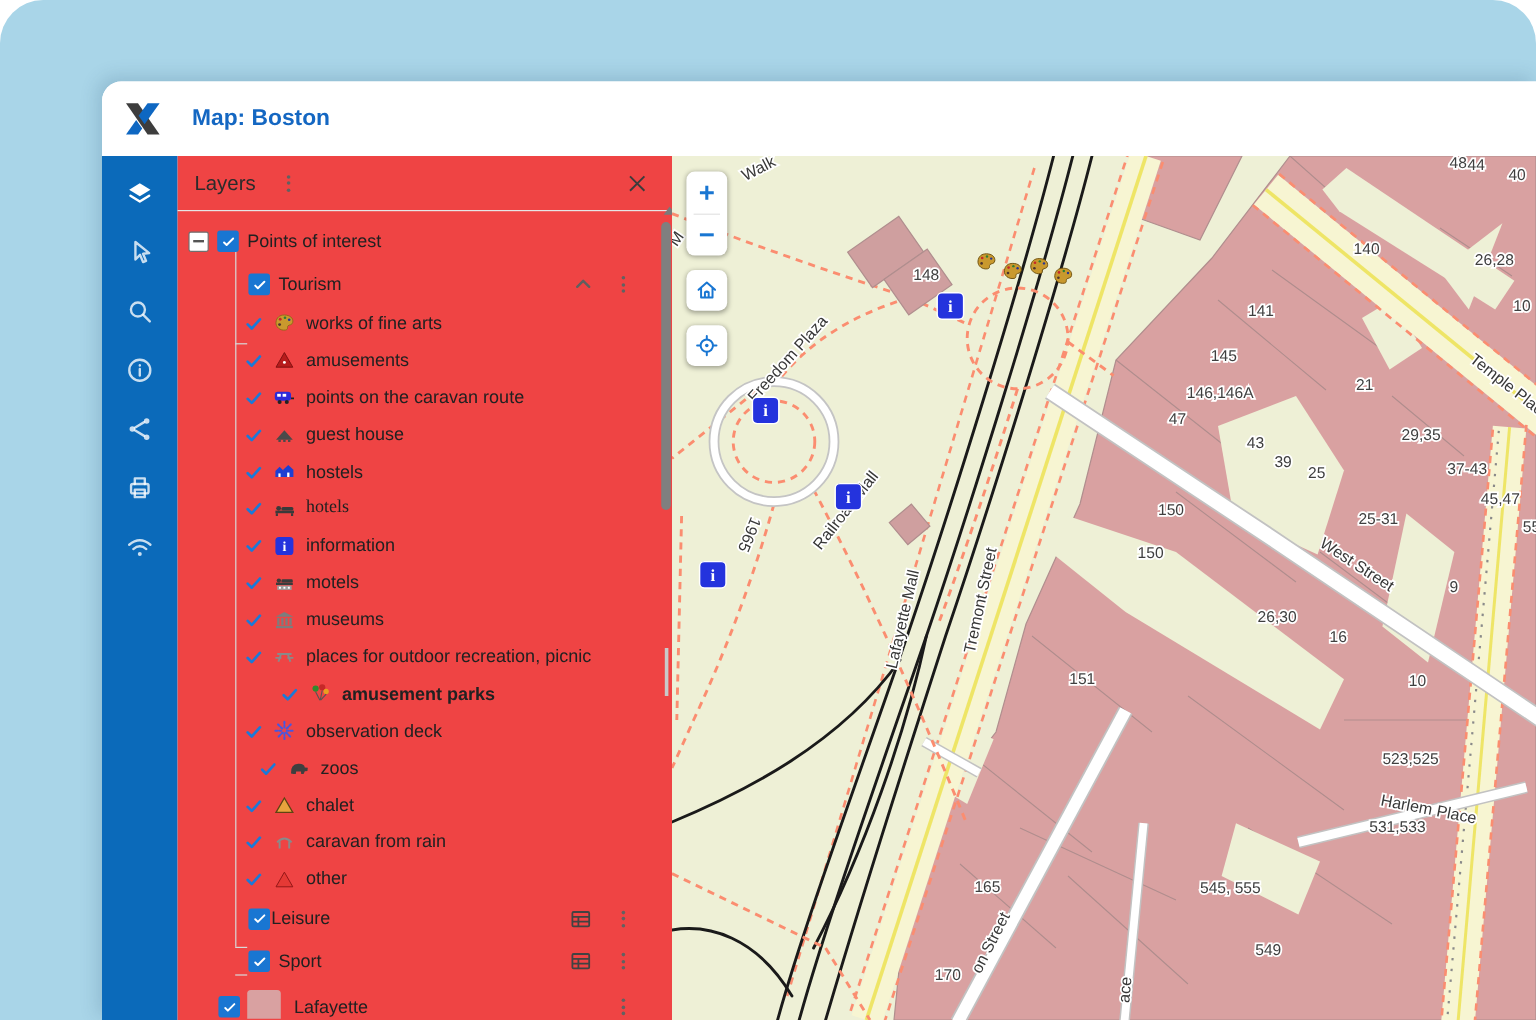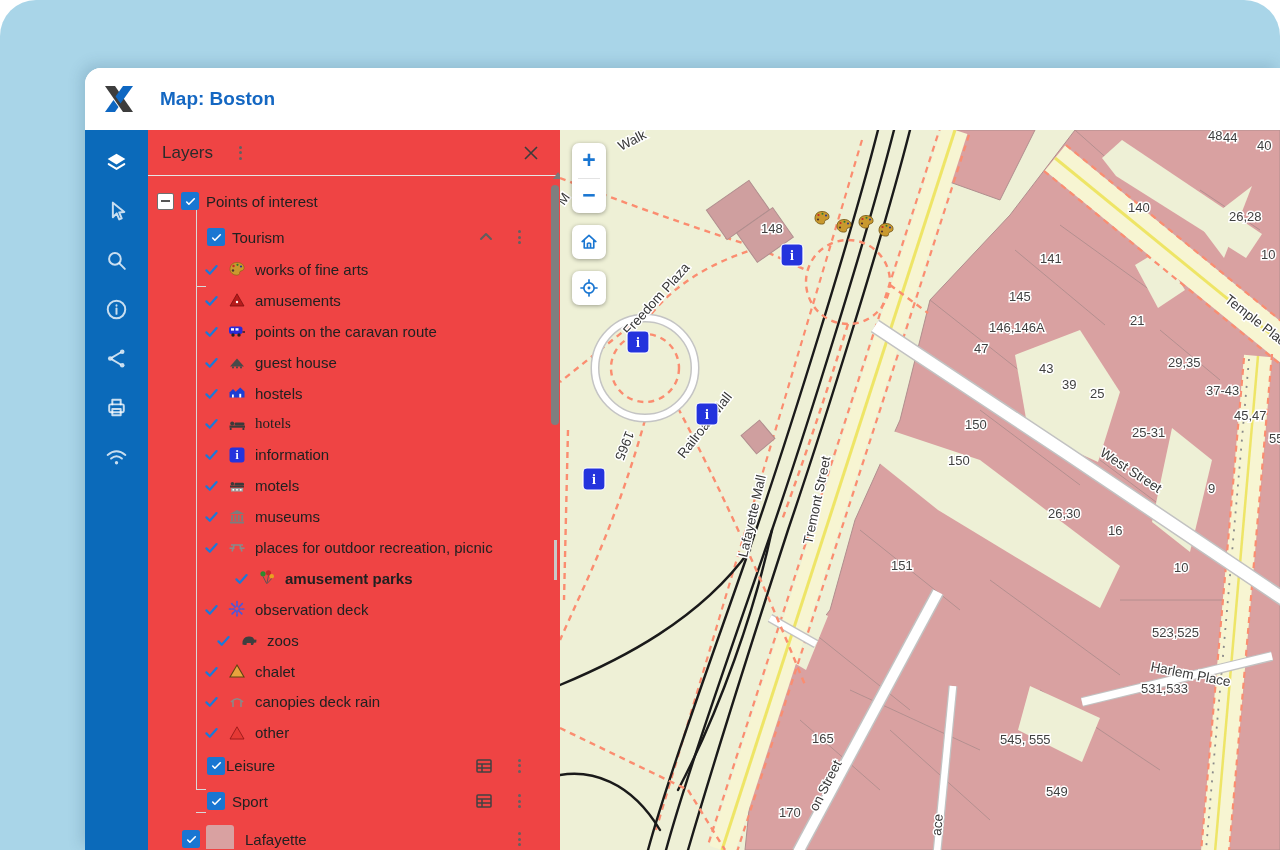--- a/index.html
+++ b/index.html
@@ -441,21 +441,21 @@
             <path d="M4 11l4 4 8-9"></path>
           </svg>
         </span>
         <span class="leaf-icon"><svg viewBox="0 0 18 18">
             <g stroke="#8a8a8a" stroke-width="1.6" fill="none">
               <path d="M3 9 Q9 2.5 15 9"></path>
               <path d="M5 8 V14"></path>
               <path d="M13 8 V14"></path>
             </g>
           </svg></span>
-        <span class="row-label">canopies deck rain</span>
+        <span class="row-label">caravan from rain</span>
       </div>
 
       <div class="row row-leaf" style="padding-left:55px;">
         <span class="checkmark">
           <svg viewBox="0 0 20 20">
             <path d="M4 11l4 4 8-9"></path>
           </svg>
         </span>
         <span class="leaf-icon"><svg viewBox="0 0 18 18">
             <path d="M9 2.8 L16 15 H2 Z" fill="#e53935" stroke="#8f1515" stroke-width="0.8"></path>

